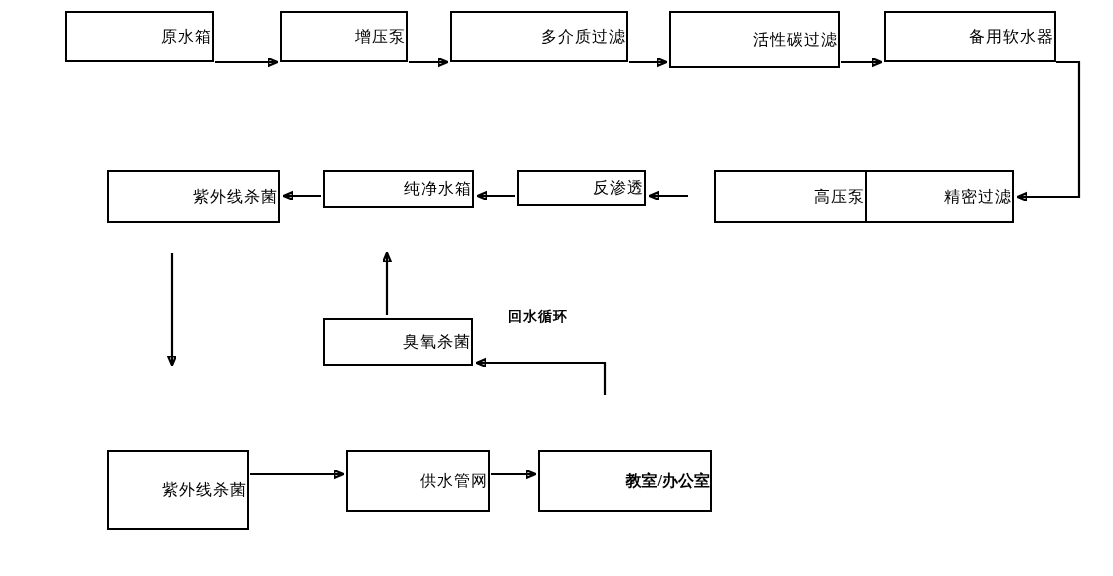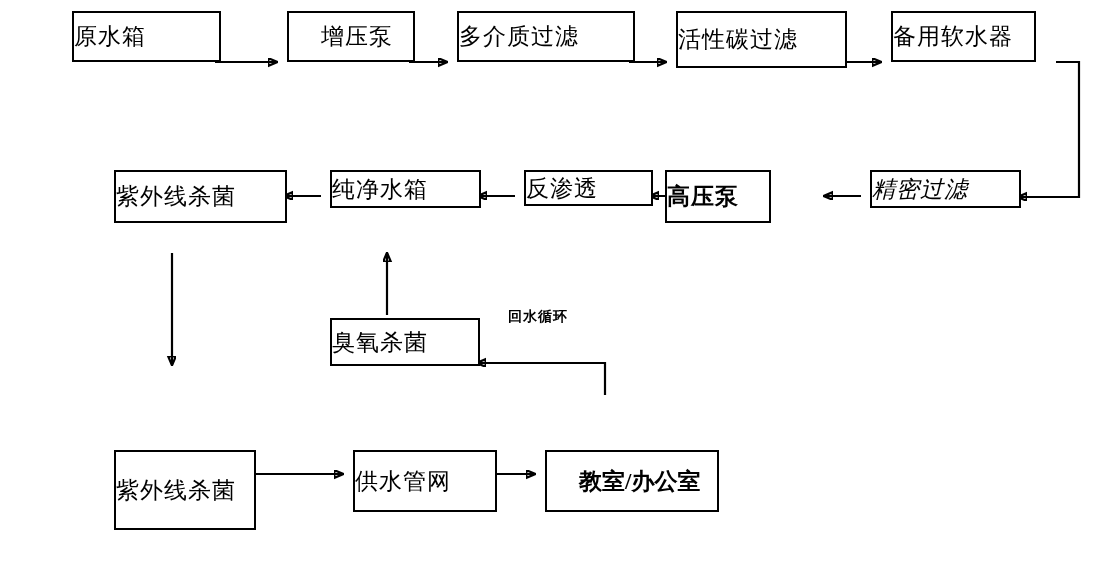--- a/index.html
+++ b/index.html
@@ -17,27 +17,26 @@
     background: #ffffff;
     overflow: hidden;
   }
   .node {
     position: absolute;
     box-sizing: border-box;
     border: 2px solid #000000;
     background: #ffffff;
     display: flex;
     align-items: center;
-    justify-content: flex-start;
+    justify-content: flex-end;
     color: #000000;
-    font-size: 23px;
+    font-size: 16px;
     line-height: 1;
     letter-spacing: 1px;
     white-space: nowrap;
-    margin-left: 7px;
   }
   .node.emph {
     font-weight: bold;
     letter-spacing: 0px;
   }
   .label-free {
     position: absolute;
     color: #000000;
     font-size: 14px;
     font-weight: bold;
@@ -97,28 +96,28 @@
     </div>
   <div class="node" style="left:280px; top:11px;  width:128px; height:51px;padding-left:32px;">
       <span>增压泵</span>
     </div>
   <div class="node" style="left:450px; top:11px;  width:178px; height:51px;">
       <span>多介质过滤</span>
     </div>
   <div class="node" style="left:669px; top:11px;  width:171px; height:57px;">
       <span>活性碳过滤</span>
     </div>
-  <div class="node" style="left:884px; top:11px;  width:145px; height:51px;">
+  <div class="node" style="left:884px; top:11px;  width:172px; height:51px;">
       <span>备用软水器</span>
     </div>
 
-  <div class="node" style="left:863px; top:170px; width:151px; height:38px;font-style:italic;">
+  <div class="node" style="left:863px; top:170px; width:151px; height:53px;">
       <span>精密过滤</span>
     </div>
-  <div class="node" style="left:658px; top:170px; width:106px; height:53px;font-weight:bold;">
+  <div class="node" style="left:714px; top:170px; width:153px; height:53px;">
       <span>高压泵</span>
     </div>
   <div class="node" style="left:517px; top:170px; width:129px; height:36px;">
       <span>反渗透</span>
     </div>
   <div class="node" style="left:323px; top:170px; width:151px; height:38px;">
       <span>纯净水箱</span>
     </div>
   <div class="node" style="left:107px; top:170px; width:173px; height:53px;">
       <span>紫外线杀菌</span>

